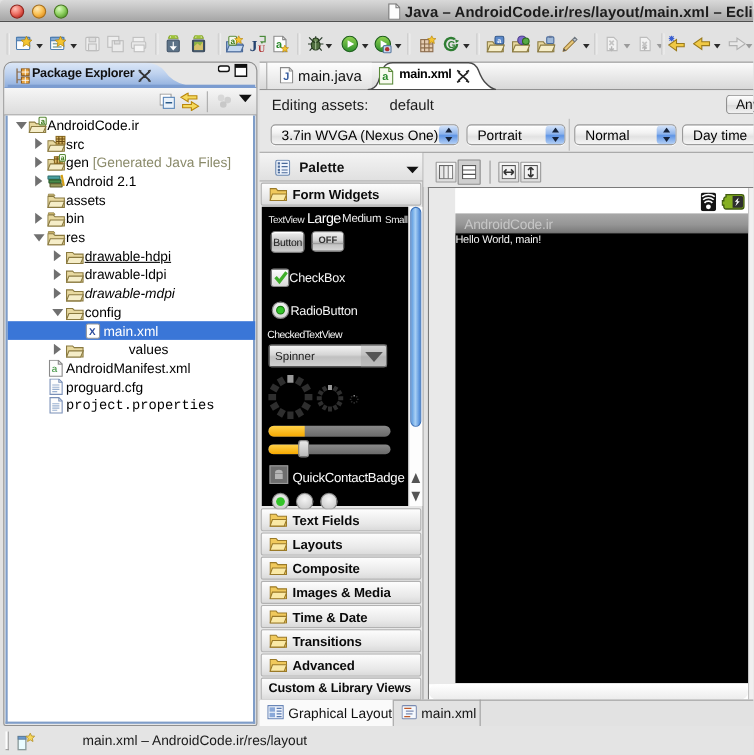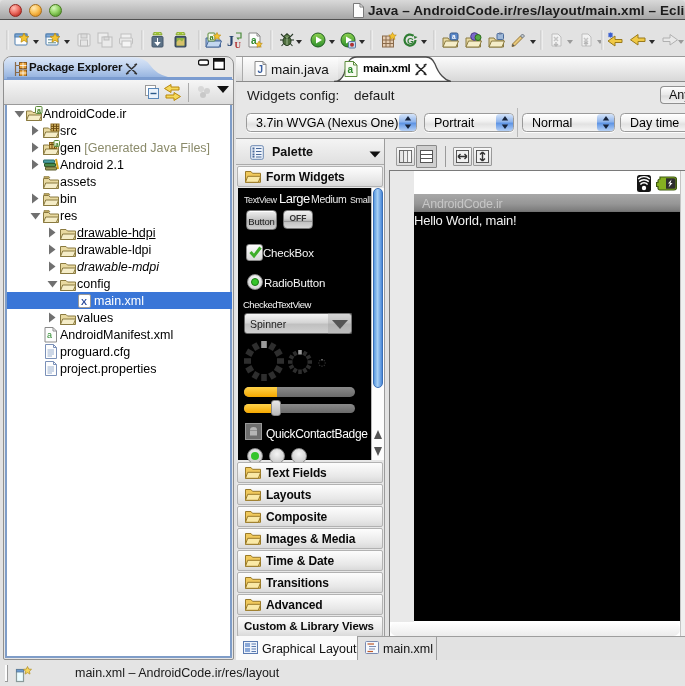--- a/index.html
+++ b/index.html
@@ -357,21 +357,21 @@
     <text x="4" y="11.5" font-size="9" font-weight="bold" fill="#2a4a9a">X</text>
   </svg>
 <div class="abs" style="left:94px;top:294px;height:15px;font-size:12.5px;color:#fff;white-space:nowrap;">main.xml</div>
 <svg class="abs" style="left:48px;top:312px;" width="8" height="11" viewBox="0 0 8 11">
     <path d="M1 0.5 L7.5 5.5 L1 10.5 z" fill="#707070"></path>
   </svg>
 <svg class="abs" style="left:60px;top:310px;" width="17" height="16" viewBox="0 0 17 16">
     <path d="M0.5 4.5 h5.5 l1.5 1.5 h8 v8.5 h-15 z" fill="#e8d9a0" stroke="#8a7a40"></path>
     <path d="M0.5 14.5 l2.2-5.5 h13 l-2.4 5.5z" fill="#f5edc8" stroke="#8a7a40"></path>
   </svg>
-<div class="abs" style="left:77px;top:311px;height:15px;font-size:12.5px;color:#000;white-space:nowrap;">values</div>
+<div class="abs" style="left:77px;top:311px;height:15px;font-size:12.5px;color:#000;white-space:nowrap;padding-left:40px;">values</div>
 <svg class="abs" style="left:43px;top:327px;" width="17" height="16" viewBox="0 0 17 16">
     <path d="M2 0.5 h8 l3.5 3.5 v11 h-11.5 z" fill="#fdfdfd" stroke="#8a8a8a"></path>
     <path d="M10 0.5 v3.5 h3.5" fill="none" stroke="#8a8a8a"></path>
     <text x="4" y="11" font-size="9" fill="#2c8a2c">a</text>
   </svg>
 <div class="abs" style="left:60px;top:328px;height:15px;font-size:12.5px;color:#000;white-space:nowrap;">AndroidManifest.xml</div>
 <svg class="abs" style="left:43px;top:344px;" width="17" height="16" viewBox="0 0 17 16">
     <path d="M2.5 0.5 h8 l3 3 v11 h-11 z" fill="#fdfdfd" stroke="#7a90b8"></path>
     <path d="M10.5 0.5 v3 h3" fill="none" stroke="#7a90b8"></path>
     <line x1="4.5" y1="6" x2="11" y2="6" stroke="#9ab0d0"></line>
@@ -381,21 +381,21 @@
   </svg>
 <div class="abs" style="left:60px;top:345px;height:15px;font-size:12.5px;color:#000;white-space:nowrap;">proguard.cfg</div>
 <svg class="abs" style="left:43px;top:361px;" width="17" height="16" viewBox="0 0 17 16">
     <path d="M2.5 0.5 h8 l3 3 v11 h-11 z" fill="#fdfdfd" stroke="#7a90b8"></path>
     <path d="M10.5 0.5 v3 h3" fill="none" stroke="#7a90b8"></path>
     <line x1="4.5" y1="6" x2="11" y2="6" stroke="#9ab0d0"></line>
     <line x1="4.5" y1="8" x2="11" y2="8" stroke="#9ab0d0"></line>
     <line x1="4.5" y1="10" x2="11" y2="10" stroke="#9ab0d0"></line>
     <line x1="4.5" y1="12" x2="9" y2="12" stroke="#9ab0d0"></line>
   </svg>
-<div class="abs" style="left:60px;top:362px;height:15px;font-size:12.5px;color:#000;white-space:nowrap;">project.properties</div>
+<div class="abs" style="left:60px;top:362px;height:15px;font-size:12.5px;color:#000;white-space:nowrap;font-family:Liberation Mono, monospace;">project.properties</div>
 <div class="abs" style="left:236px;top:56px;width:449px;height:26px;background:linear-gradient(#fbfbfb,#d8d8d8);border-bottom:1px solid #8a8a8a;border-top:1px solid #9a9a9a;"></div>
 <div class="abs" style="left:242px;top:57px;width:96px;height:24px;background:linear-gradient(#fdfdfd,#e2e2e2);border-left:1px solid #aaa;"></div>
 <svg class="abs" style="left:254px;top:61px;" width="13" height="15" viewBox="0 0 13 15">
     <path d="M1 0.5 h8 l3 3 v11 h-11 z" fill="#fdfdfd" stroke="#8a8a8a"></path>
     <path d="M9 0.5 v3 h3" fill="none" stroke="#8a8a8a"></path>
     <text x="3.5" y="11.5" font-size="10" font-weight="bold" fill="#3a5fa0">J</text>
   </svg>
 <div class="abs" style="left:271px;top:62px;width:66px;height:16px;font-size:13.5px;color:#111;">main.java</div>
 <div class="abs" style="left:343px;top:56px;width:1px;height:1px;"></div>
 <svg class="abs" style="left:334px;top:56px;" width="117" height="26" viewBox="0 0 117 26">
@@ -404,21 +404,21 @@
 <svg class="abs" style="left:344px;top:61px;" width="14" height="16" viewBox="0 0 14 16">
     <path d="M1 0.5 h8.5 l3.5 3.5 v11.5 h-12 z" fill="#f8fbf0" stroke="#5a8a3a"></path>
     <path d="M9.5 0.5 v3.5 h3.5" fill="none" stroke="#5a8a3a"></path>
     <text x="3.5" y="12" font-size="10" font-weight="bold" fill="#2c8a2c">a</text>
   </svg>
 <div class="abs" style="left:363px;top:62px;width:46px;height:16px;font-size:11.5px;letter-spacing:-0.3px;font-weight:bold;color:#000;">main.xml</div>
 <svg class="abs" style="left:414px;top:63px;" width="14" height="13" viewBox="0 0 14 13">
     <path d="M2.5 2.5 L11.5 10.5 M11.5 2.5 L2.5 10.5 M1.5 1.2 l2.8 1.3 M12.5 1.2 l-2.8 1.3 M1.5 11.8 l2.8-1.3 M12.5 11.8 l-2.8-1.3" stroke="#222" stroke-width="1.5" fill="none"></path>
   </svg>
 <div class="abs" style="left:236px;top:82px;width:449px;height:57px;background:#e7e7e7;border-bottom:1px solid #9c9c9c;"></div>
-<div class="abs" style="left:247px;top:88px;width:120px;height:15px;font-size:13.5px;color:#1a1a1a;">Widgets config:</div>
+<div class="abs" style="left:247px;top:88px;width:120px;height:15px;font-size:13.5px;color:#1a1a1a;">Editing assets:</div>
 <div class="abs" style="left:354px;top:88px;width:70px;height:15px;font-size:13.5px;color:#1a1a1a;">default</div>
 <div class="abs" style="left:660px;top:86px;width:25px;height:18px;border:1px solid #909090;border-right:none;border-radius:4px 0 0 4px;background:linear-gradient(#fefefe,#e8e8e8 50%,#dcdcdc 55%,#f2f2f2);font-size:12.5px;color:#111;padding:1px 0 0 8px;">Any</div>
 <div class="abs" style="left:246px;top:113px;width:171px;height:19px;border:1px solid #9a9a9a;border-radius:4.5px;background:linear-gradient(#ffffff,#f2f2f2 40%,#e2e2e2 60%,#f5f5f5);box-shadow:0 1px 0 rgba(255,255,255,.9), inset 0 1px 0 #fff;"></div>
 <div class="abs" style="left:256px;top:116px;width:161px;height:14px;font-size:12.5px;color:#000;white-space:nowrap;">3.7in WVGA (Nexus One)</div>
 <div class="abs" style="left:399px;top:114px;width:17px;height:17px;border-radius:3.5px;background:linear-gradient(#d6e5fa,#90b5ec 45%,#5f95e5 55%,#b5d0f5);"></div>
 <svg class="abs" style="left:404px;top:116px;" width="8" height="13" viewBox="0 0 8 13">
     <path d="M4 0 L7.2 4.5 H0.8 z" fill="#16233a"></path>
     <path d="M4 13 L7.2 8.5 H0.8 z" fill="#16233a"></path>
   </svg>
 <div class="abs" style="left:424px;top:113px;width:90px;height:19px;border:1px solid #9a9a9a;border-radius:4.5px;background:linear-gradient(#ffffff,#f2f2f2 40%,#e2e2e2 60%,#f5f5f5);box-shadow:0 1px 0 rgba(255,255,255,.9), inset 0 1px 0 #fff;"></div>
@@ -632,21 +632,21 @@
 <path d="M1.2 3.8 a9.5 9.5 0 0 1 11.6 0" fill="none" stroke="#fff" stroke-width="1.5"></path>
 </svg>
 <svg class="abs" style="left:656px;top:176px;" width="21" height="15" viewBox="0 0 21 15">
 <path d="M4 1 h14 a2.5 2.5 0 0 1 2.5 2.5 v8 a2.5 2.5 0 0 1 -2.5 2.5 h-14 a2 2 0 0 1 -2-2 v-1.5 h-1.5 v-4 h1.5 v-1.5 a2 2 0 0 1 2-2z" fill="#86b021" stroke="#3f5a10" stroke-width="1.2"></path>
 <path d="M10 2.2 h8 a1.6 1.6 0 0 1 1.6 1.6 v7.4 a1.6 1.6 0 0 1 -1.6 1.6 h-8 z" fill="#2e2e2e"></path>
 <path d="M15.5 3.5 l-3.5 4 h2 l-1.5 4 4-4.5 h-2 z" fill="#fff"></path>
 </svg>
 <div class="abs" style="left:414px;top:194px;width:266px;height:18px;background:linear-gradient(#a8a8a8,#969696 55%,#7e7e7e 90%,#6e6e6e);"></div>
 <div class="abs" style="left:422px;top:197px;width:120px;height:14px;font-size:12.5px;letter-spacing:-0.2px;color:#c6c6c6;">AndroidCode.ir</div>
 <div class="abs" style="left:414px;top:212px;width:266px;height:409px;background:#000;"></div>
-<div class="abs" style="left:414px;top:213px;width:140px;height:15px;font-size:13px;letter-spacing:-0.2px;color:#f2f2f2;">Hello World, main!</div>
+<div class="abs" style="left:414px;top:213px;width:140px;height:15px;font-size:10px;letter-spacing:-0.2px;color:#f2f2f2;">Hello World, main!</div>
 <div class="abs" style="left:680px;top:171px;width:5px;height:465px;background:#f0f0f0;border-left:1px solid #c4c4c4;"></div>
 <div class="abs" style="left:390px;top:622px;width:290px;height:14px;background:linear-gradient(#ffffff,#ececec);border-radius:7px;"></div>
 <div class="abs" style="left:236px;top:636px;width:449px;height:24px;background:#e2e2e2;border-top:1px solid #9e9e9e;"></div>
 <div class="abs" style="left:236px;top:636px;width:122px;height:24px;background:#fafafa;border-right:1px solid #9e9e9e;"></div>
 <svg class="abs" style="left:243px;top:641px;" width="15" height="13" viewBox="0 0 15 13">
 <rect x="0.5" y="0.5" width="14" height="12" fill="#eef3fb" stroke="#5a7ab0"></rect>
 <rect x="2" y="2" width="5" height="4" fill="#8aa8d8"></rect>
     <rect x="2" y="7" width="5" height="4" fill="#8aa8d8"></rect>
 <line x1="8.5" y1="3" x2="13" y2="3" stroke="#5a7ab0"></line>
     <line x1="8.5" y1="5.5" x2="13" y2="5.5" stroke="#5a7ab0"></line>

